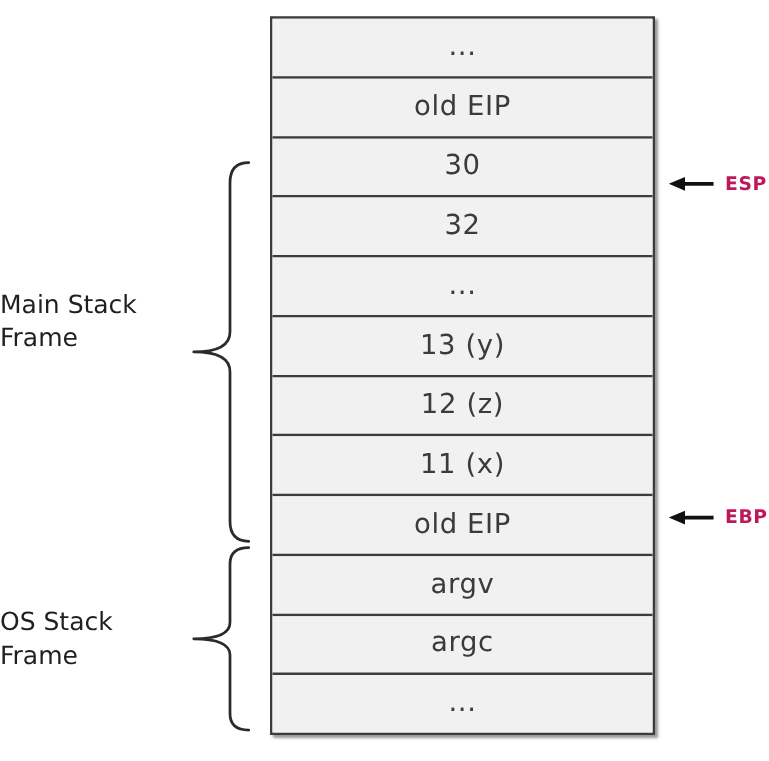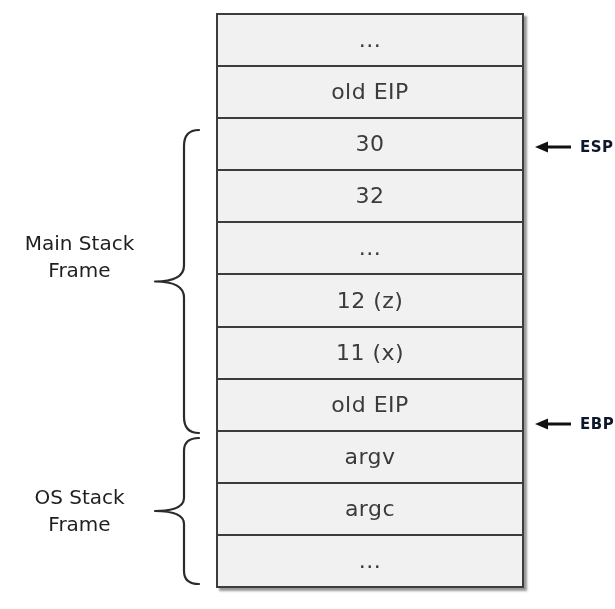--- a/index.html
+++ b/index.html
@@ -43,26 +43,25 @@
     letter-spacing: 0.5px;
     line-height: 1;
   }
   .stack-cell:last-child { border-bottom: none; }
 
   
   .frame-label {
     position: absolute;
     left: 0;
     width: 135px;
-    text-align: center;
+    text-align: left;
     font-size: 20px;
     line-height: 27px;
     color: #1f1f1f;
     white-space: pre-line;
-    padding-left: 12px;
   }
   #main-frame-label { top: 230px; }
   #os-frame-label   { top: 484px; }
 
   
   .brace { position: absolute; }
   .brace path {
     fill: none;
     stroke: #2b2b2b;
     stroke-width: 2.2;
@@ -75,43 +74,44 @@
   
   .pointer {
     position: absolute;
     left: 535px;
     display: flex;
     align-items: center;
     gap: 9px;
     height: 16px;
   }
   #esp-pointer { top: 139px; }
-  #ebp-pointer { top: 416px; }
+  #ebp-pointer { top: 405px; align-items: flex-end; }
   .pointer-label {
     font-size: 15px;
     font-weight: bold;
-    color: #0f172a;
+    color: #be185d;
     letter-spacing: 0.5px;
     line-height: 16px;
   }
   .arrow-svg { display: block; }
   .arrow-svg line { stroke: #111111; stroke-width: 3; }
   .arrow-svg polygon { fill: #111111; }
 </style>
 </head>
 <body>
 
 <div id="canvas">
 
   <div class="stack-table">
     <div class="stack-cell">...</div>
     <div class="stack-cell">old EIP</div>
     <div class="stack-cell">30</div>
     <div class="stack-cell">32</div>
     <div class="stack-cell">...</div>
+    <div class="stack-cell">13 (y)</div>
     <div class="stack-cell">12 (z)</div>
     <div class="stack-cell">11 (x)</div>
     <div class="stack-cell">old EIP</div>
     <div class="stack-cell">argv</div>
     <div class="stack-cell">argc</div>
     <div class="stack-cell">...</div>
   </div>
 
   <div id="main-frame-label" class="frame-label">Main Stack
 Frame</div>

